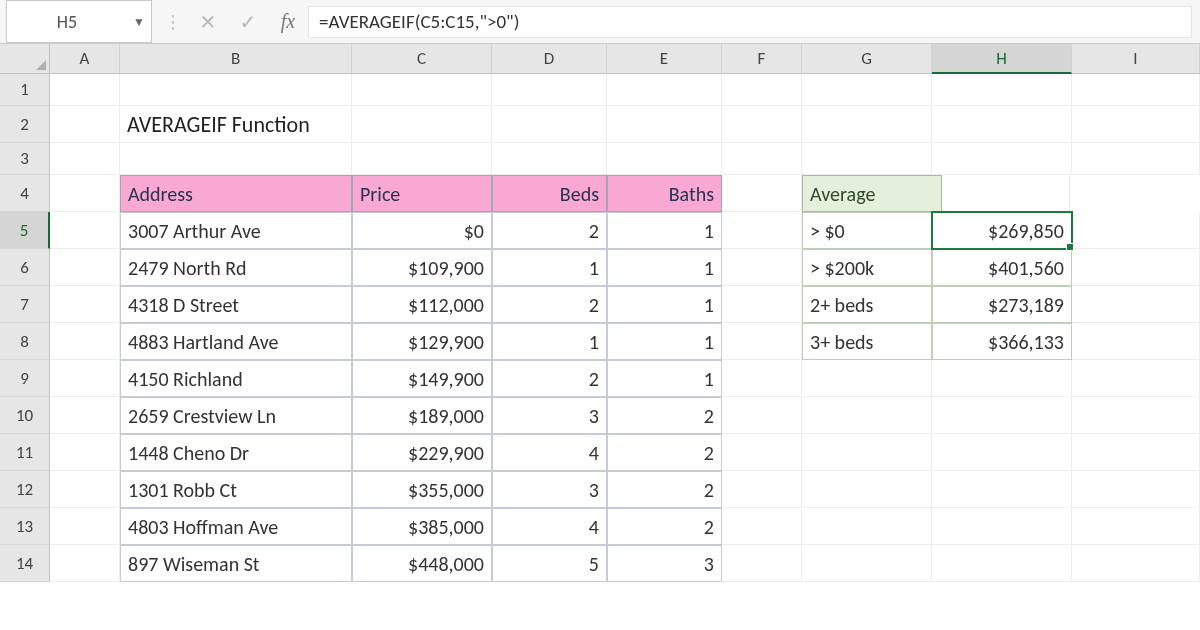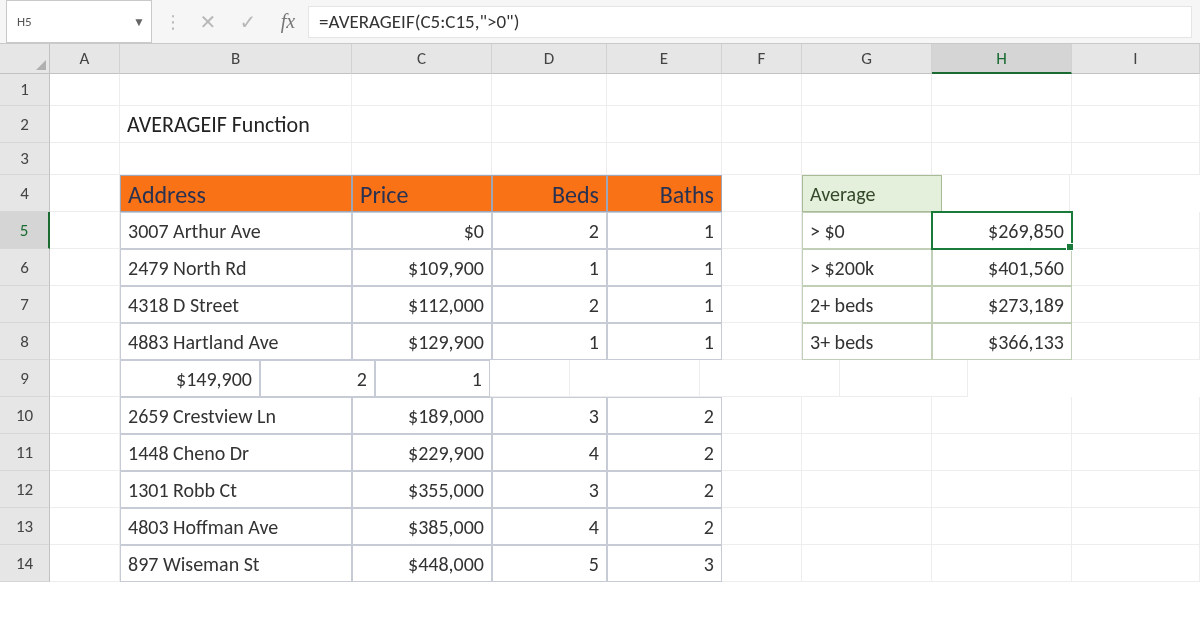--- a/index.html
+++ b/index.html
@@ -28,22 +28,23 @@
     align-items: center;
     height: 100%;
     border-right: 1px solid #d0d0d0;
     background: #fff;
     margin: 4px 6px 4px 6px;
     border: 1px solid #c9c9c9;
   }
   .name-box {
     width: 120px;
     padding: 0 10px;
-    font-size: 13px;
+    font-size: 18px;
     color: #555;
+    text-align: center;
   }
   .name-box-caret {
     width: 24px;
     text-align: center;
     color: #666;
     font-size: 12px;
   }
   .fb-divider {
     width: 30px;
     display: flex;
@@ -154,24 +155,24 @@
   .cC { width: 140px; }
   .cD { width: 115px; }
   .cE { width: 115px; }
   .cF { width: 80px; }
   .cG { width: 130px; }
   .cH { width: 140px; }
   .cI { width: 128px; }
 
   
   .hdr {
-    background: #f97316;
+    background: #f9a8d4;
     border: 1px solid #9fa6b8;
     color: #2a3252;
-    font-size: 24px;
+    font-size: 20px;
   }
   .hdr.first { border-left: 1px solid #9fa6b8; }
   .tcell {
     border: 1px solid #c7cbd6;
   }
   .tcell-left { border-left: 1px solid #c7cbd6; }
 
   .hdr2 {
     background: #e4efdc;
     border: 1px solid #a6bb96;
@@ -333,20 +334,21 @@
       <div class="cell cE tcell center">1</div>
       <div class="cell cF"></div>
       <div class="cell cG tcell2">3+ beds</div>
       <div class="cell cH tcell2 right">$366,133</div>
       <div class="cell cI"></div>
     </div>
 
     <div class="row">
       <div class="row-h">9</div>
       <div class="cell cA"></div>
+      <div class="cell cB tcell tcell-left">4150 Richland</div>
       <div class="cell cC tcell right">$149,900</div>
       <div class="cell cD tcell center">2</div>
       <div class="cell cE tcell center">1</div>
       <div class="cell cF"></div>
       <div class="cell cG"></div>
       <div class="cell cH"></div>
       <div class="cell cI"></div>
     </div>
 
     <div class="row">

